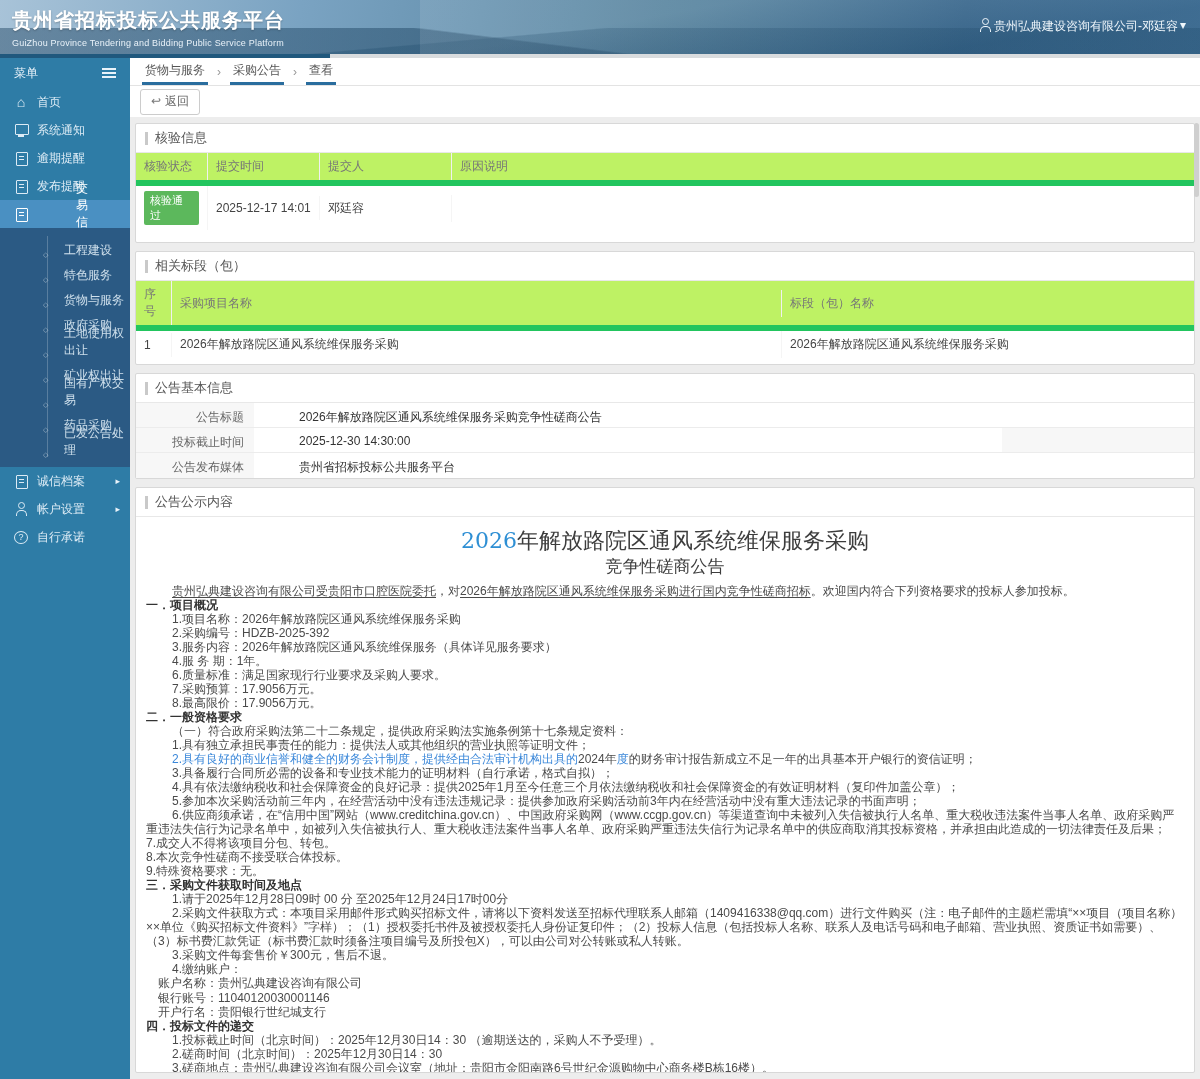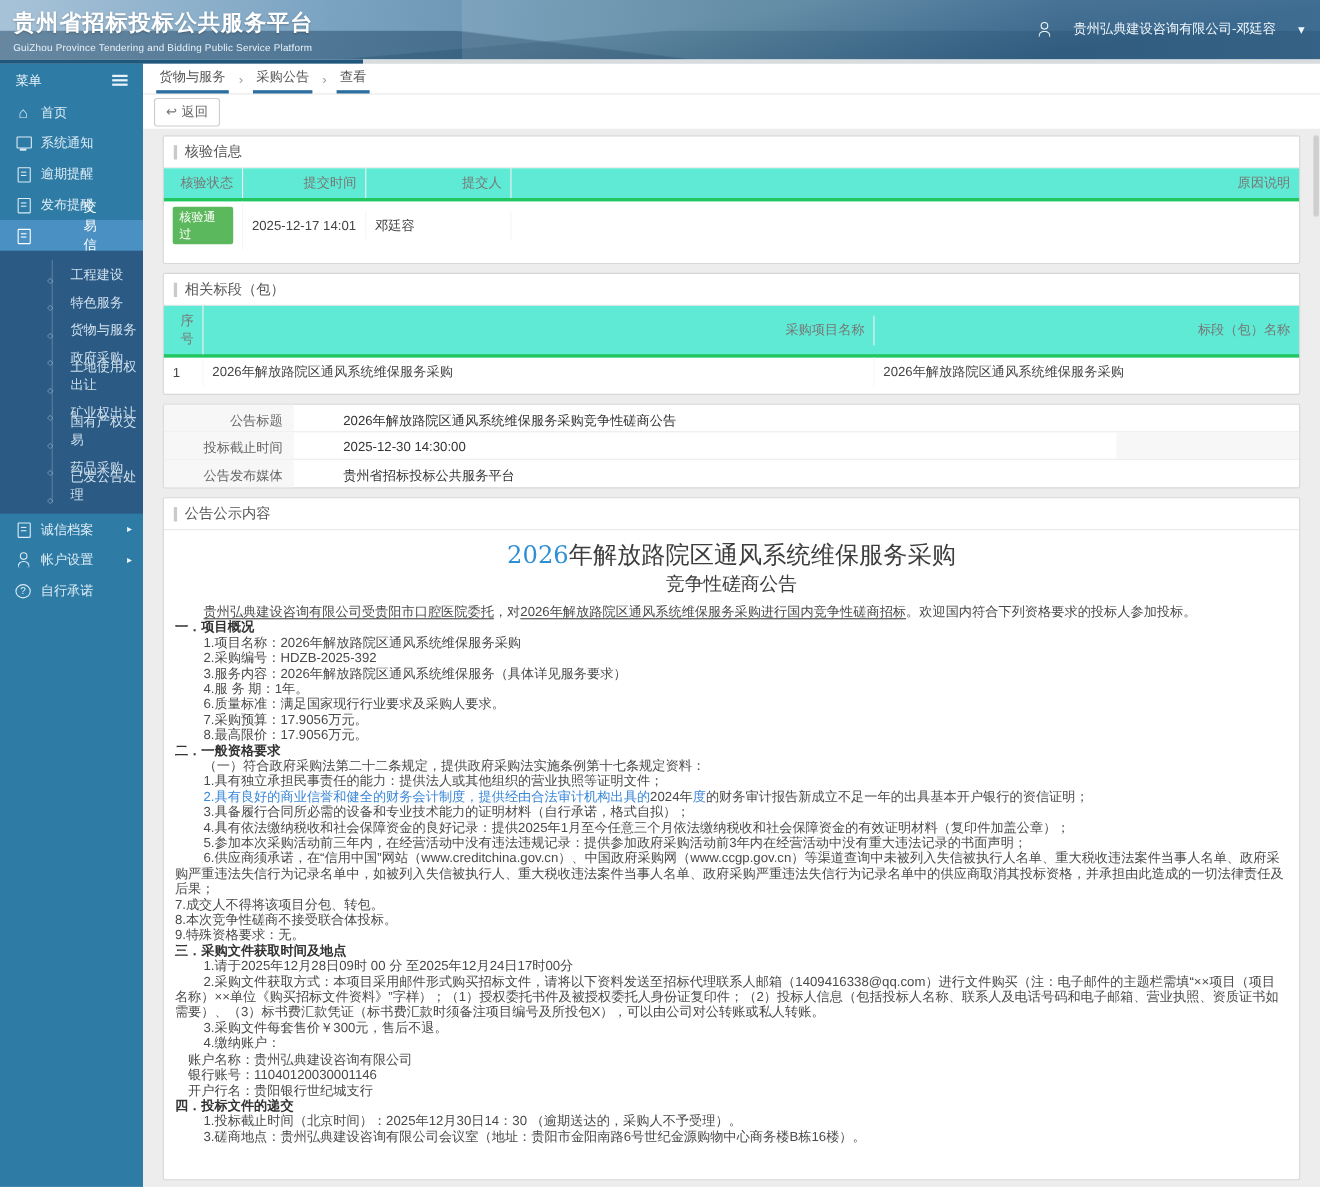--- a/index.html
+++ b/index.html
@@ -11,21 +11,21 @@
          background:linear-gradient(100deg,#a8c3d8 0%,#7aa3c2 25%,#56839e 55%,#416f94 80%,#4a7aa0 100%); overflow:hidden; }
   .hdr::before { content:""; position:absolute; left:0; right:0; bottom:0; height:26px;
          background:linear-gradient(175deg, transparent 40%, rgba(34,78,110,.35) 41%),
                     linear-gradient(187deg, transparent 55%, rgba(26,64,94,.45) 56%);
          }
   .hdr::after { content:""; position:absolute; left:420px; top:0; width:780px; height:54px;
          background:linear-gradient(170deg, rgba(255,255,255,.10) 30%, rgba(30,70,105,.25) 75%); }
   .brand { position:absolute; left:12px; top:7px; z-index:2; }
   .brand h1 { color:#fff; font-size:20px; letter-spacing:1px; font-weight:bold; text-shadow:0 1px 2px rgba(0,0,0,.25); }
   .brand .sub { color:#e9f2f9; font-size:9px; margin-top:4px; letter-spacing:.2px; }
-  .hdr-user { position:absolute; right:14px; top:18px; z-index:2; display:flex; align-items:center; gap:20px;
+  .hdr-user { position:absolute; right:14px; top:18px; z-index:2; display:flex; align-items:flex-start; gap:2px;
               color:#f0f7fc; font-size:12px; cursor:pointer; }
   .accent-row { position:absolute; top:54px; left:0; width:1200px; height:4px; background:#d9dcde; }
   .accent-row::before { content:""; position:absolute; left:0; top:0; width:330px; height:4px; background:#20587d; }
 
   
   .sidebar { position:absolute; top:58px; left:0; width:130px; bottom:0; background:#2e7ca6; color:#dcebf5; }
   .menu-hd { height:30px; display:flex; align-items:center; justify-content:space-between; padding:0 14px; font-size:12px; color:#e9f3fa; }
   .s-item { height:28px; display:flex; align-items:center; padding:0 10px 0 14px; gap:9px; cursor:pointer; font-size:12px; }
   .s-item .lbl { flex:1; }
   .s-item.active { background:#4a90c2; color:#fff;gap:48px; }
@@ -54,29 +54,29 @@
   
   .main { position:absolute; top:58px; left:130px; right:0; bottom:0; display:flex; flex-direction:column; background:#ededed; overflow:hidden; }
   .crumb-bar { background:#fff; height:28px; display:flex; align-items:stretch; padding:0 12px; border-bottom:1px solid #e3e3e3; }
   .crumb { display:flex; align-items:center; padding:0 3px; border-bottom:3px solid #2a6d9e; color:#555; font-size:12px; cursor:pointer; }
   .crumb-sep { display:flex; align-items:center; color:#999; padding:0 9px; font-size:12px; }
   .toolbar { background:#fff; height:31px; display:flex; align-items:center; padding:0 10px; margin-bottom:6px; }
   .btn-back { display:inline-flex; align-items:center; gap:4px; border:1px solid #ccc; background:#fff; color:#666;
               font-size:12px; padding:3px 10px 4px; border-radius:3px; cursor:pointer; }
   .btn-back .bi { font-size:12px; color:#777; }
 
-  .sec { background:#fff; border:1px solid #d8d8d8; border-radius:2px; margin:0 18px 8px; }
+  .sec { background:#fff; border:1px solid #d8d8d8; border-radius:2px; margin:0 5px 8px; }
   .sec-title { display:flex; align-items:center; gap:7px; padding:5px 9px; border-bottom:1px solid #e8e8e8; color:#555; font-size:13px; }
   .marker { width:3px; height:13px; background:#c9c9c9; }
 
   .t-head, .t-row { display:grid; align-items:center; }
   .t-head > div { padding:5px 8px; color:#777; font-size:12px; border-right:1px solid #f0f0f0; }
   .t-row > div { padding:5px 8px; color:#444; font-size:12px; border-right:1px solid #f5f5f5; }
   .t-head > div:last-child, .t-row > div:last-child { border-right:none; }
-  .t-head { border-bottom:3px solid #22c55e; background:#5eead4;text-align:right; }
+  .t-head { border-bottom:6px solid #22c55e; background:#bef264; }
   .verify-grid { grid-template-columns:72px 112px 132px 1fr; }
   .pkg-grid { grid-template-columns:36px 610px 1fr; }
   .badge { display:inline-block; background:#5cb85c; color:#fff; font-size:11px; padding:2px 6px; border-radius:2px; }
   .pad-b { padding-bottom:12px; }
   .pad-b2 { padding-bottom:6px; }
 
   .b-row { display:flex; border-bottom:1px solid #ececec; min-height:25px;gap:35px; }
   .b-row:last-child { border-bottom:none; }
   .b-label { width:118px; background:#f7f7f7; color:#666; text-align:right; padding:6px 10px 0 0; font-size:12px; }
   .b-value { padding:6px 0 0 10px; color:#333; font-size:12px; flex:1; }
@@ -255,20 +255,24 @@
     <div>
         <div class="t-row pkg-grid">
         <div>1</div>
         <div>2026年解放路院区通风系统维保服务采购</div>
         <div>2026年解放路院区通风系统维保服务采购</div>
       </div>
       </div>
   </section>
 
   <section class="sec">
+    <div class="sec-title">
+      <span class="marker"></span>
+      <span>公告基本信息</span>
+    </div>
     <div class="b-row">
       <div class="b-label">公告标题</div>
       <div class="b-value">2026年解放路院区通风系统维保服务采购竞争性磋商公告</div>
     </div>
     <div class="b-row">
       <div class="b-label">投标截止时间</div>
       <div class="b-value fixed">2025-12-30 14:30:00</div>
       <div class="b-fill"></div>
     </div>
     <div class="b-row">
@@ -321,19 +325,20 @@
           <div class="ln h">三．采购文件获取时间及地点</div>
           <div class="ln i2">1.请于2025年12月28日09时 00 分 至2025年12月24日17时00分</div>
           <div class="ln i2">2.采购文件获取方式：本项目采用邮件形式购买招标文件，请将以下资料发送至招标代理联系人邮箱（1409416338@qq.com）进行文件购买（注：电子邮件的主题栏需填“××项目（项目名称）××单位《购买招标文件资料》”字样）；（1）授权委托书件及被授权委托人身份证复印件；（2）投标人信息（包括投标人名称、联系人及电话号码和电子邮箱、营业执照、资质证书如需要）、（3）标书费汇款凭证（标书费汇款时须备注项目编号及所投包X），可以由公司对公转账或私人转账。</div>
           <div class="ln i2">3.采购文件每套售价￥300元，售后不退。</div>
           <div class="ln i2">4.缴纳账户：</div>
           <div class="ln i1">账户名称：贵州弘典建设咨询有限公司</div>
           <div class="ln i1">银行账号：11040120030001146</div>
           <div class="ln i1">开户行名：贵阳银行世纪城支行</div>
           <div class="ln h">四．投标文件的递交</div>
           <div class="ln i2">1.投标截止时间（北京时间）：2025年12月30日14：30 （逾期送达的，采购人不予受理）。</div>
+          <div class="ln i2">2.磋商时间（北京时间）：2025年12月30日14：30</div>
           <div class="ln i2">3.磋商地点：贵州弘典建设咨询有限公司会议室（地址：贵阳市金阳南路6号世纪金源购物中心商务楼B栋16楼）。</div>
         </div>
     </div>
   </section>
 
   <div class="scroll-thumb"></div>
 </main>
 
 </body></html>

